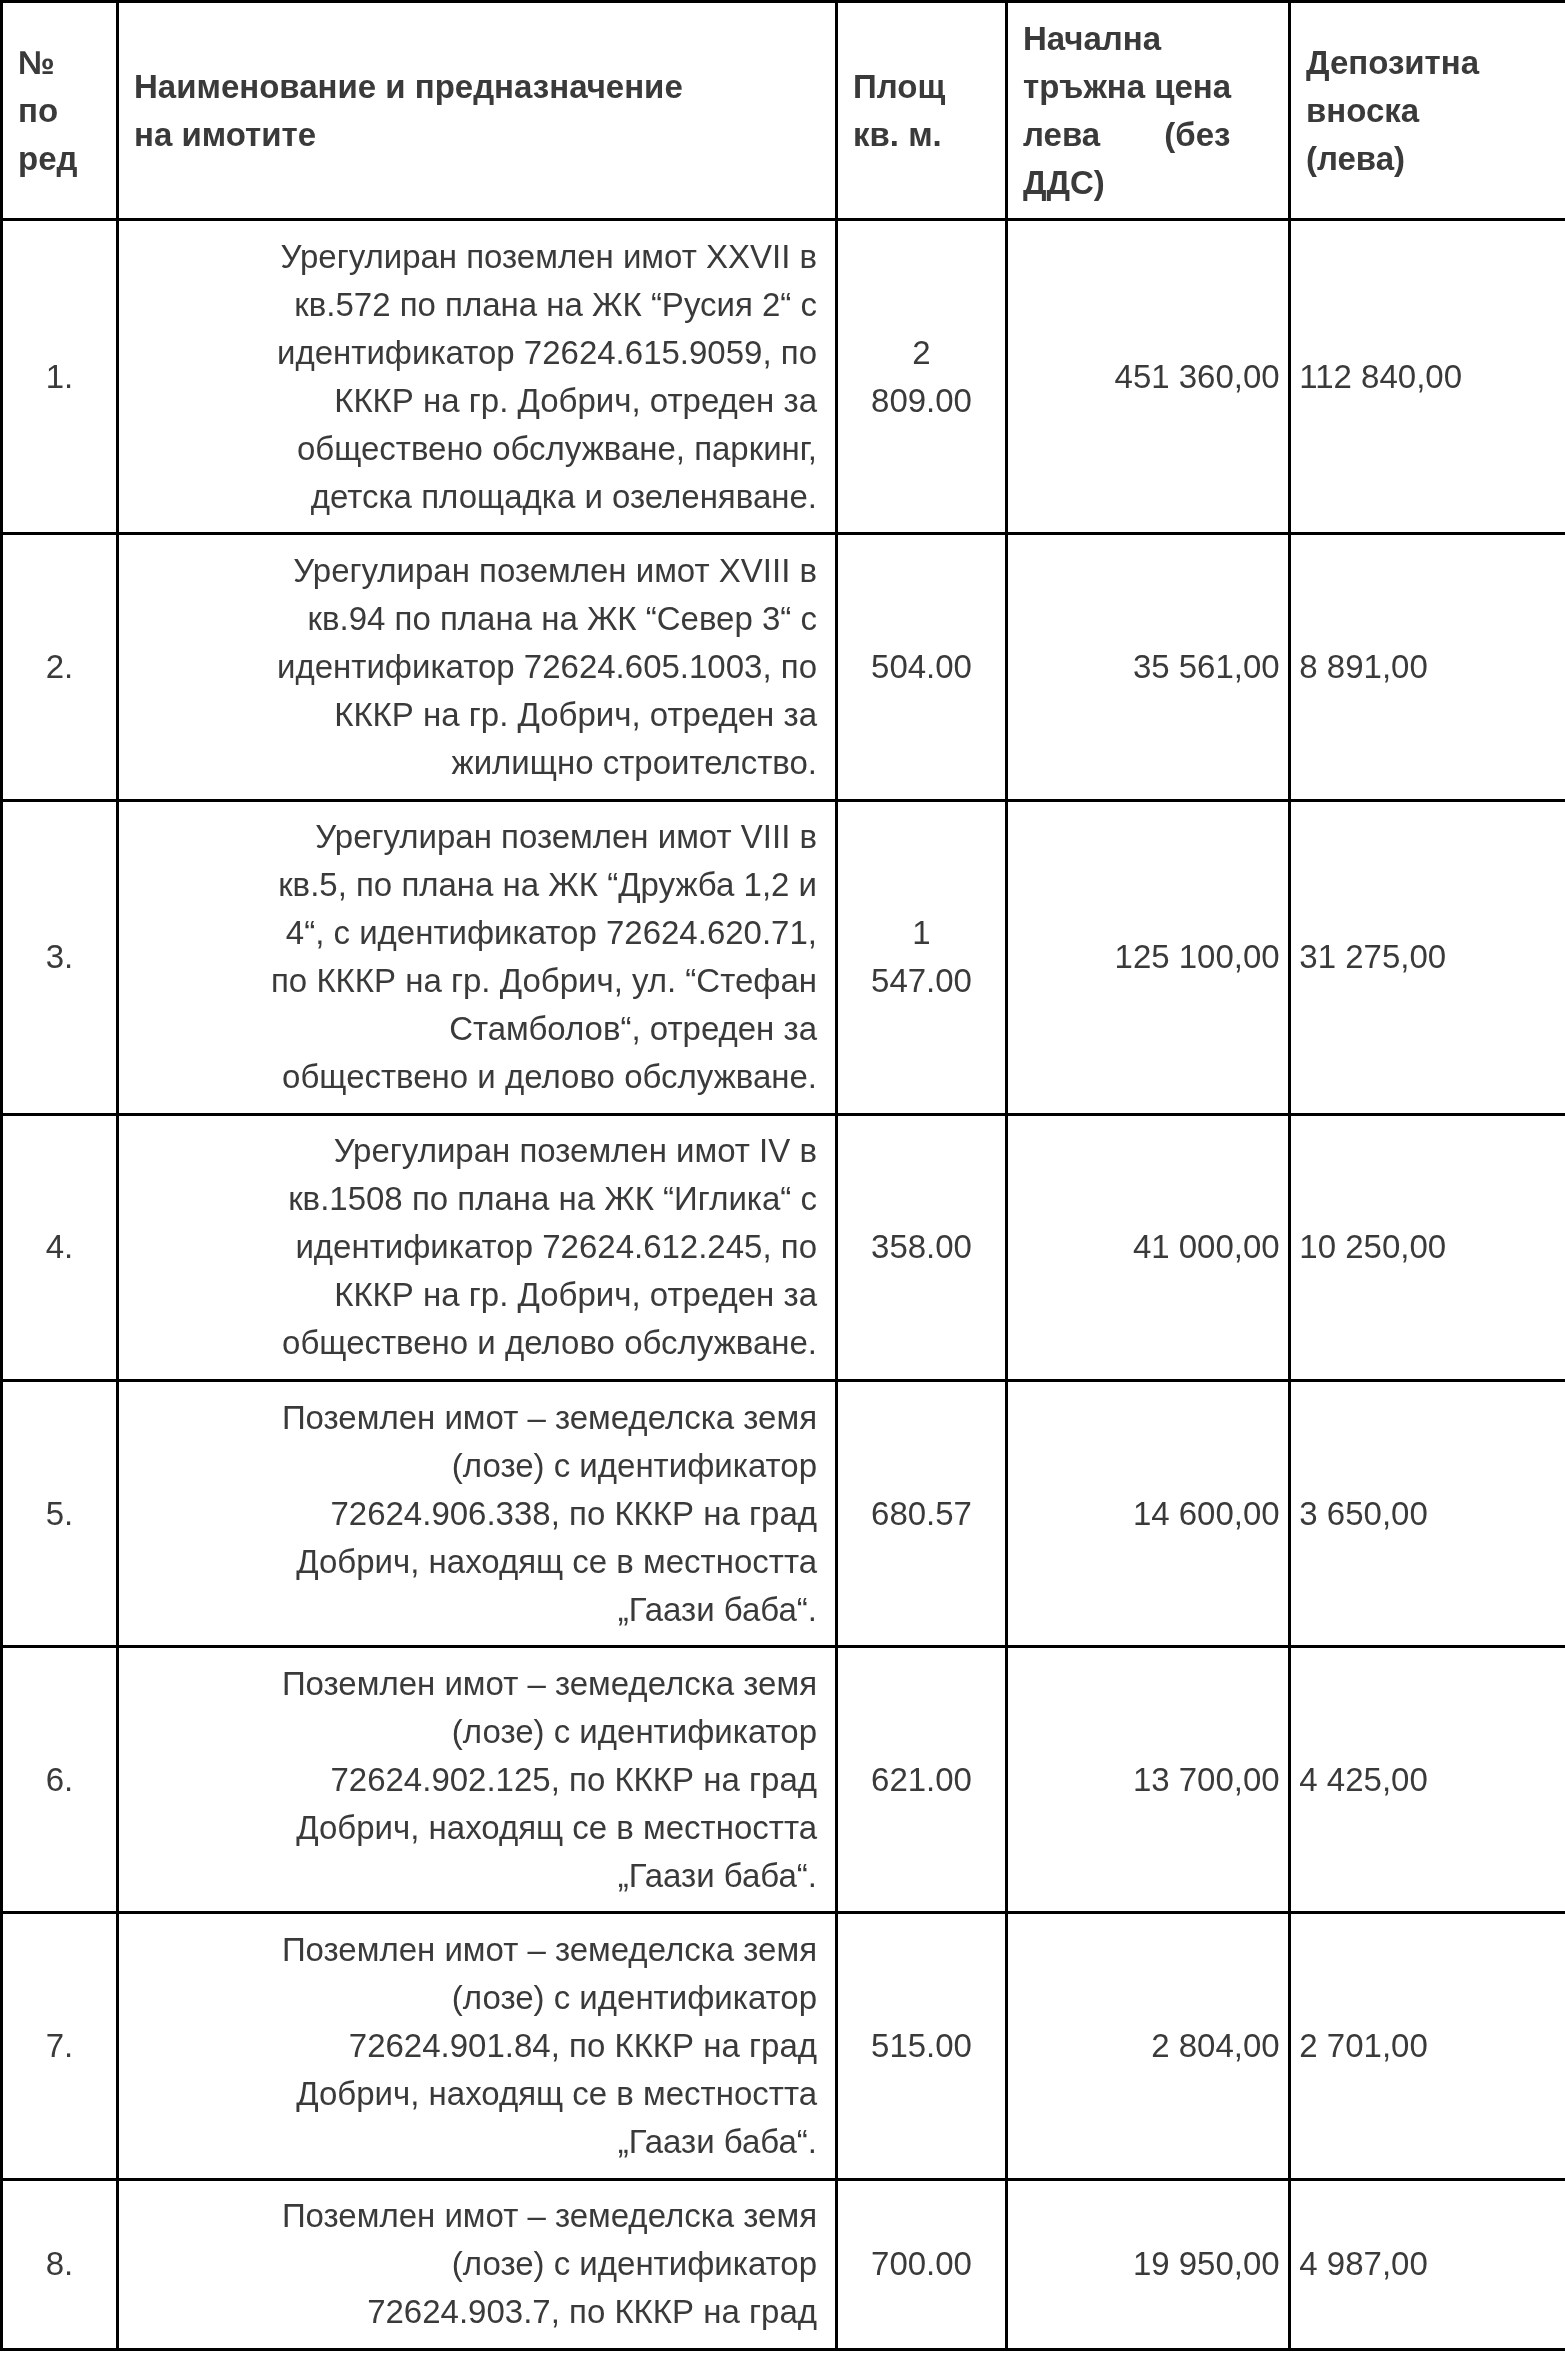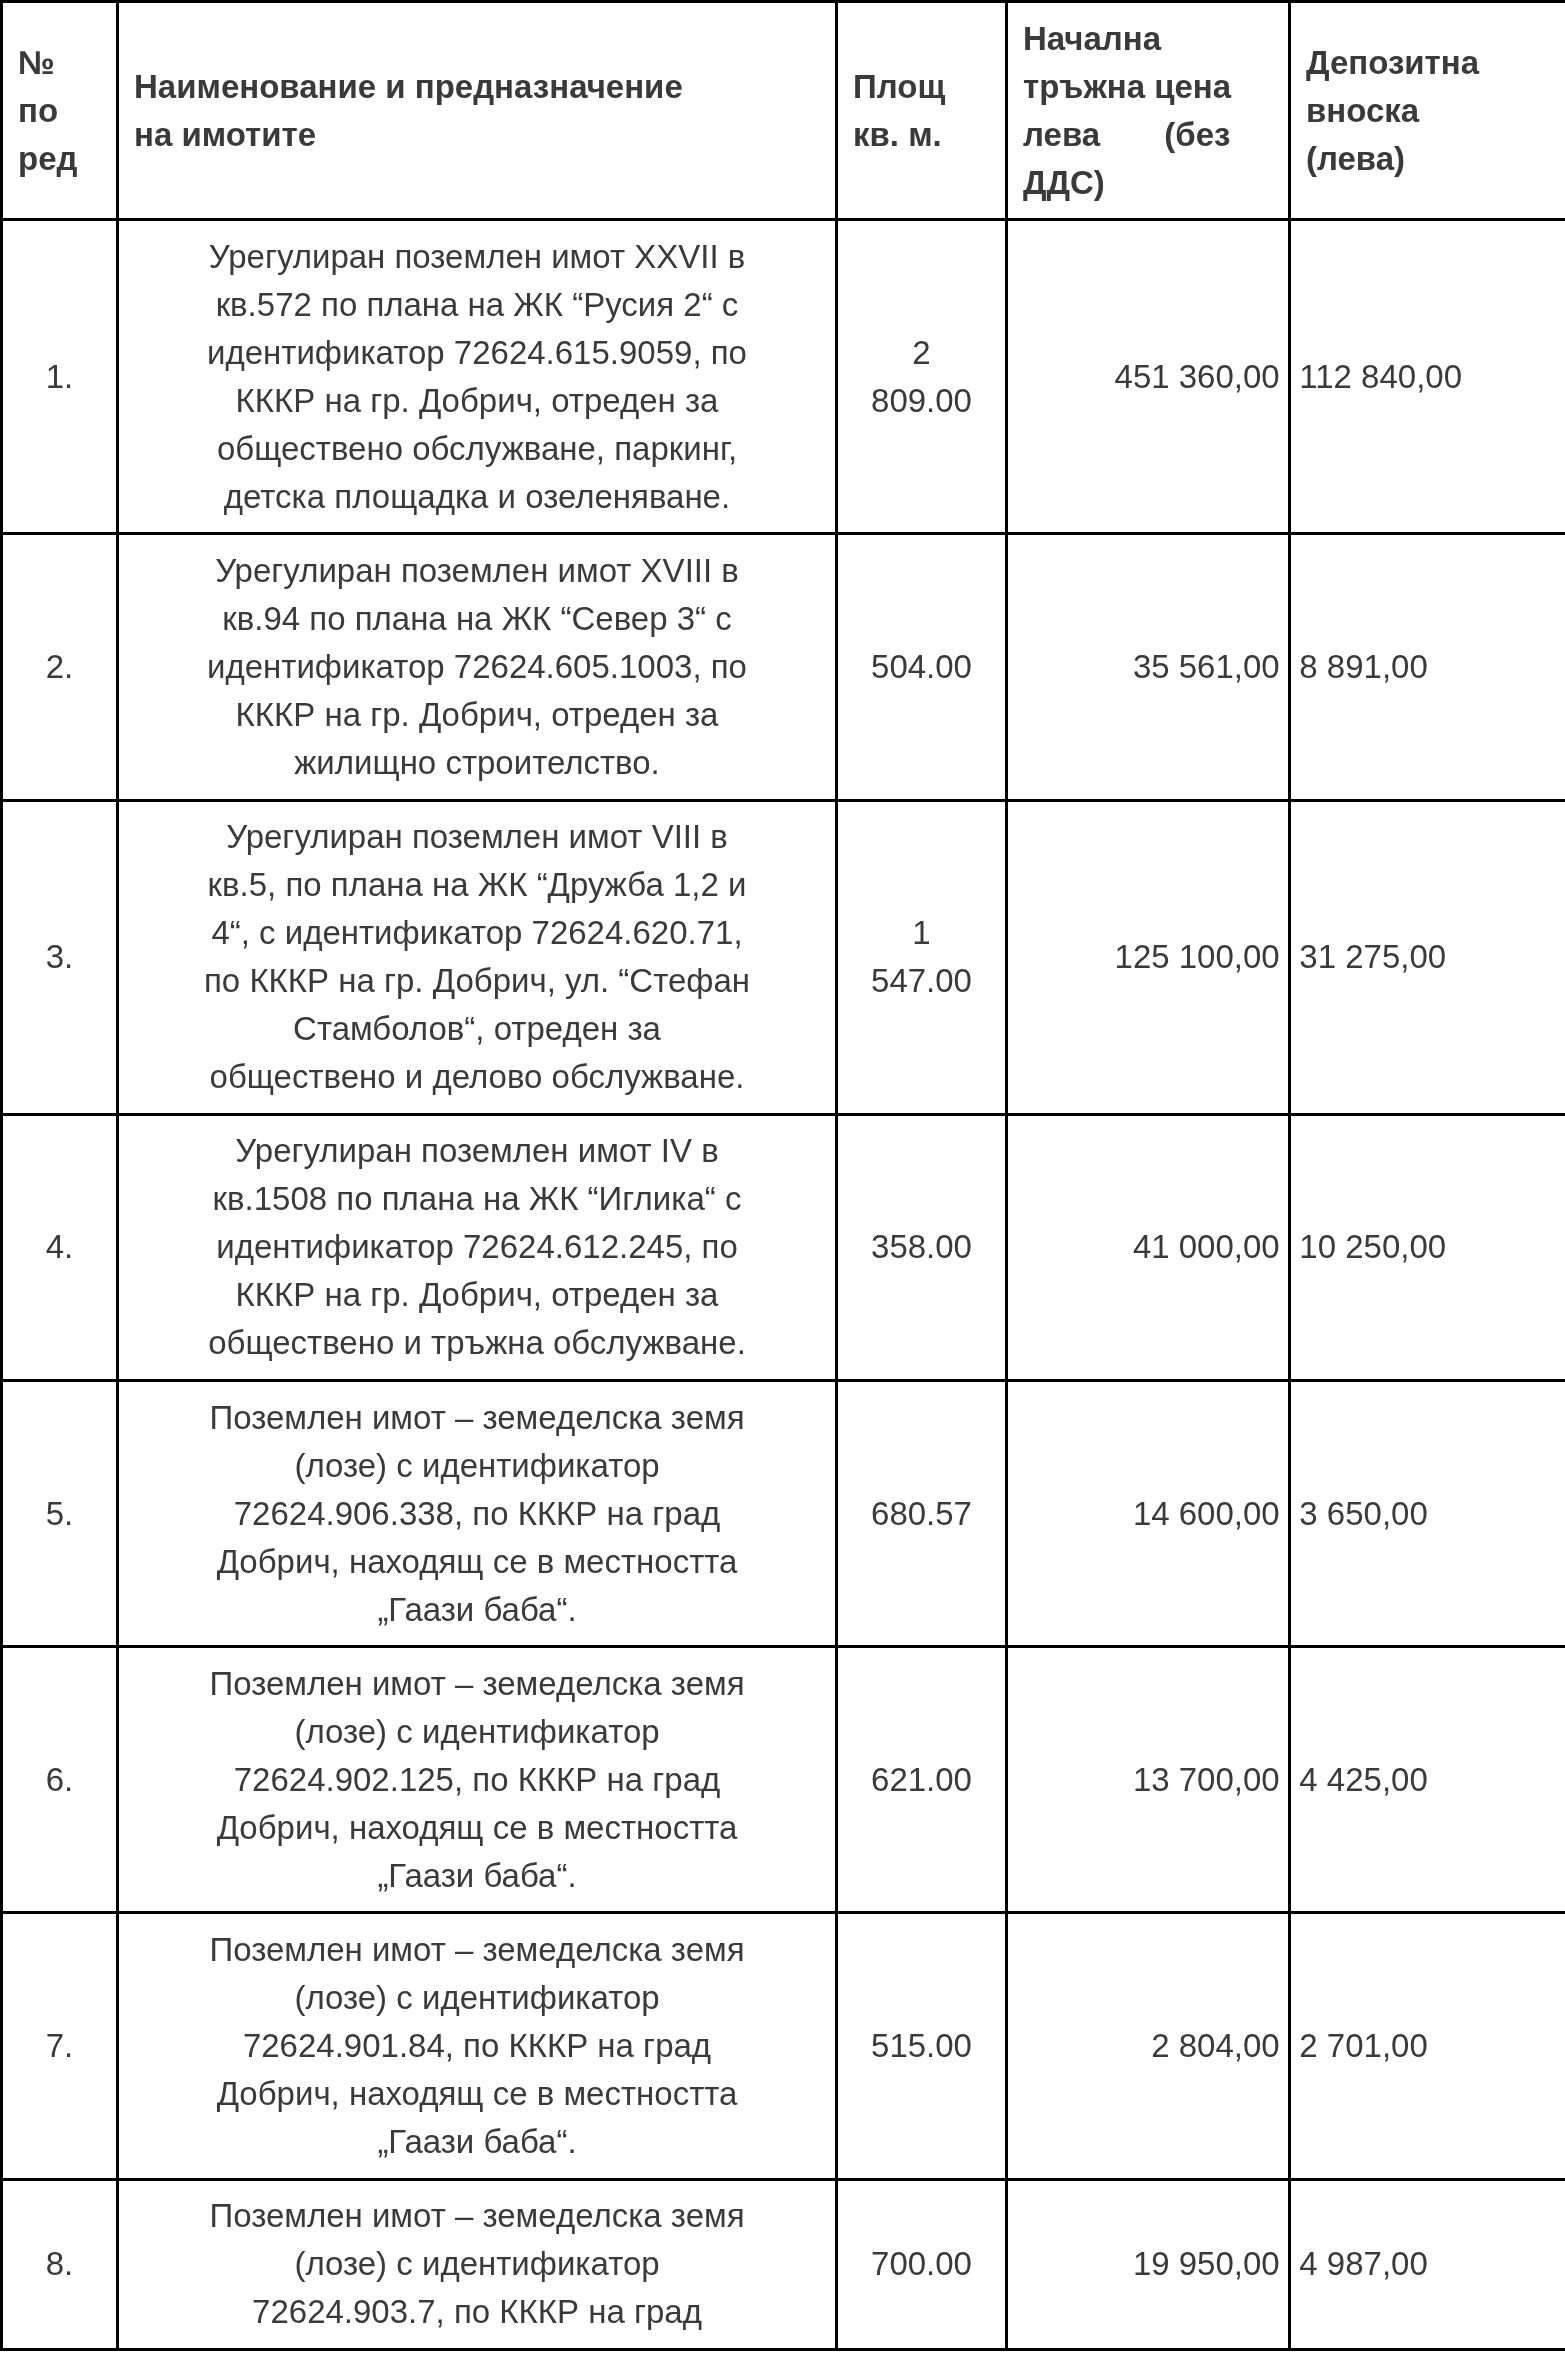--- a/index.html
+++ b/index.html
@@ -25,21 +25,21 @@
     overflow: hidden;
   }
   th {
     font-weight: bold;
     text-align: left;
     white-space: pre-line;
     vertical-align: middle;
   }
   td.col-name {
     vertical-align: top;
-    text-align: center;
+    text-align: right;
     white-space: pre-line;
     padding: 11.6px 18px;
   }
   td.col-num   { text-align: center; }
   td.col-area  { text-align: center; white-space: pre-line; padding: 11.6px 6.6px; }
   td.col-price { text-align: right; white-space: nowrap; padding: 11.6px 8.3px; }
   td.col-deposit { text-align: left; white-space: nowrap; padding: 11.6px 8.3px; }
 </style>
 </head>
 <body>
@@ -107,21 +107,21 @@
 547.00</td>
         <td class="col-price">125 100,00</td>
         <td class="col-deposit">31 275,00</td>
       </tr>
       <tr>
         <td class="col-num">4.</td>
         <td class="col-name">Урегулиран поземлен имот IV в
 кв.1508 по плана на ЖК “Иглика“ с
 идентификатор 72624.612.245, по
 КККР на гр. Добрич, отреден за
-обществено и тръжна обслужване.</td>
+обществено и делово обслужване.</td>
         <td class="col-area">358.00</td>
         <td class="col-price">41 000,00</td>
         <td class="col-deposit">10 250,00</td>
       </tr>
       <tr>
         <td class="col-num">5.</td>
         <td class="col-name">Поземлен имот – земеделска земя
 (лозе) с идентификатор
 72624.906.338, по КККР на град
 Добрич, находящ се в местността

